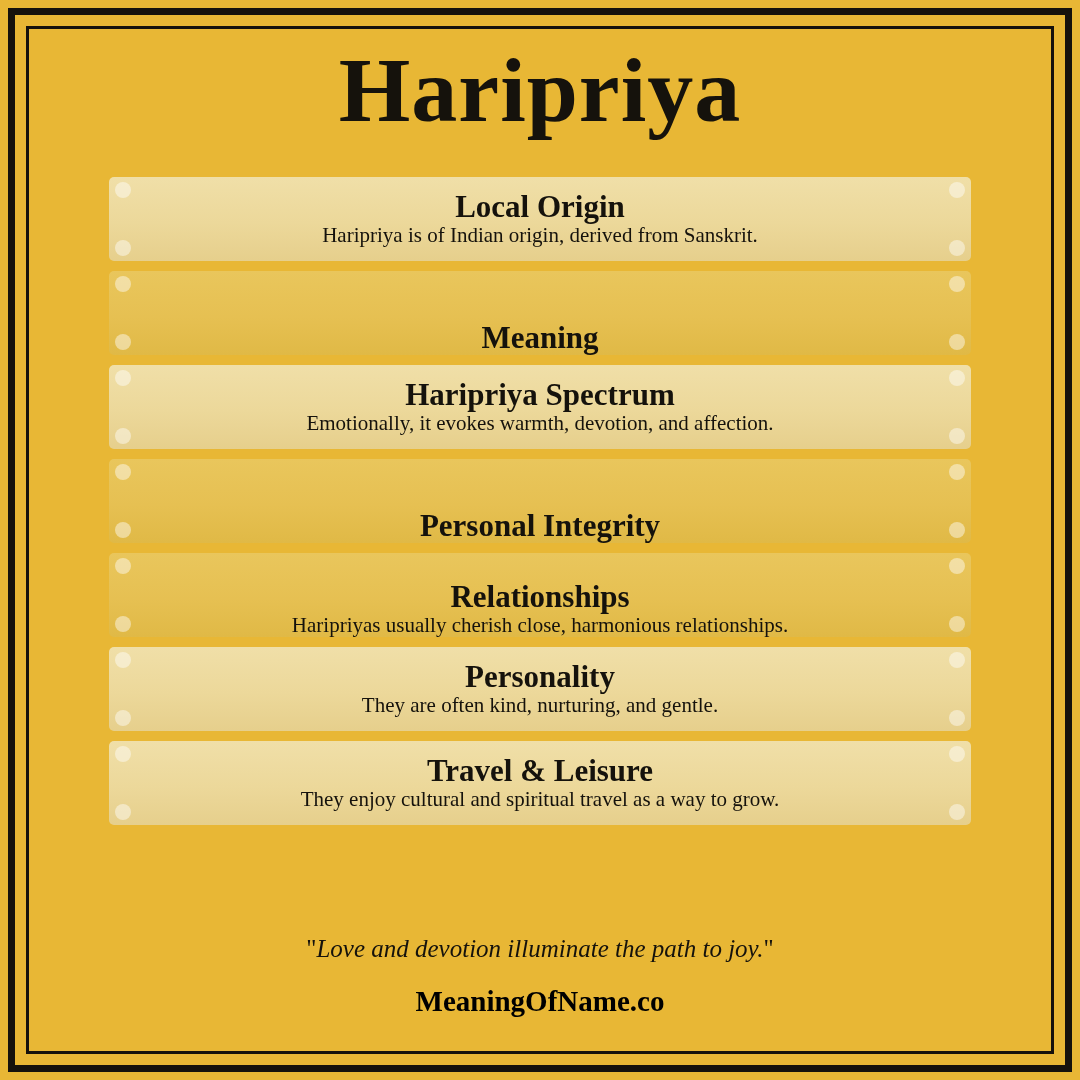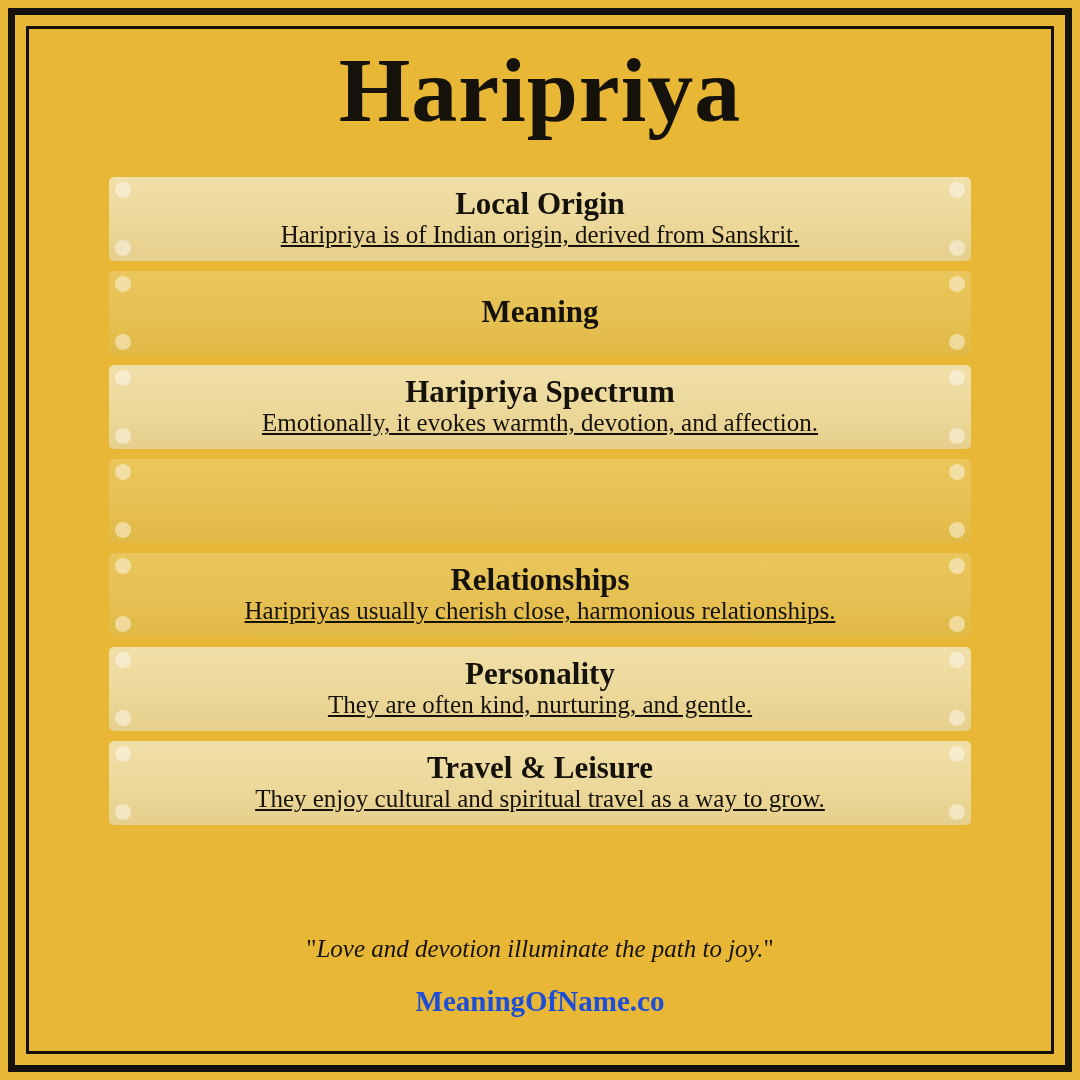--- a/index.html
+++ b/index.html
@@ -75,20 +75,21 @@
     display: flex;
     flex-direction: column;
     align-items: center;
     justify-content: center;
   }
   .card.light {
     background: linear-gradient(180deg, #f0dfa8 0%, #ecd89a 55%, #e6cf8c 100%);
   }
   .card.dark {
     background: linear-gradient(180deg, #e9c65c 0%, #e6c052 55%, #e0b946 100%);
+    justify-content: flex-end;
   }
   
   .nub {
     position: absolute;
     width: 16px;
     height: 16px;
     border-radius: 50%;
     background: rgba(255,255,255,0.45);
   }
   .nub.tl { left: 6px; top: 5px; }
@@ -99,49 +100,48 @@
     font-size: 31px;
     font-weight: bold;
     color: #15120c;
     line-height: 1;
     margin-bottom: 2px;
     text-align: center;
     position: relative;
     z-index: 2;
   }
   .card-desc {
-    font-size: 25px;
+    font-size: 21px;
     color: #15120c;
     line-height: 1.1;
     text-align: center;
     position: relative;
     z-index: 2;
     padding: 0 18px;
-    text-decoration: underline;
   }
   .footer {
     margin-top: auto;
     width: 100%;
     display: flex;
     flex-direction: column;
     align-items: center;
     padding-bottom: 26px;
   }
   .quote {
     font-size: 25px;
     color: #15120c;
     text-align: center;
     margin-bottom: 22px;
   }
   .quote .q-mark { font-style: normal; }
   .quote .q-text { font-style: italic; margin-top: 18px; }
   .brand {
     font-size: 29px;
     font-weight: bold;
-    color: #1d4ed8;
+    color: #000000;
     text-align: center;
   }
 </style>
 </head>
 <body>
 
 <div class="page">
   <div class="frame-outer"></div>
   <div class="frame-inner"></div>
 
@@ -175,20 +175,21 @@
         <span class="nub br"></span>
         <div class="card-title">Haripriya Spectrum</div>
         <div class="card-desc">Emotionally, it evokes warmth, devotion, and affection.</div>
       </div>
 
       <div class="card dark">
         <span class="nub tl"></span>
         <span class="nub tr"></span>
         <span class="nub bl"></span>
         <span class="nub br"></span>
+        <div class="card-title">Personal Integrity</div>
       </div>
 
       <div class="card dark">
         <span class="nub tl"></span>
         <span class="nub tr"></span>
         <span class="nub bl"></span>
         <span class="nub br"></span>
         <div class="card-title">Relationships</div>
         <div class="card-desc">Haripriyas usually cherish close, harmonious relationships.</div>
       </div>

